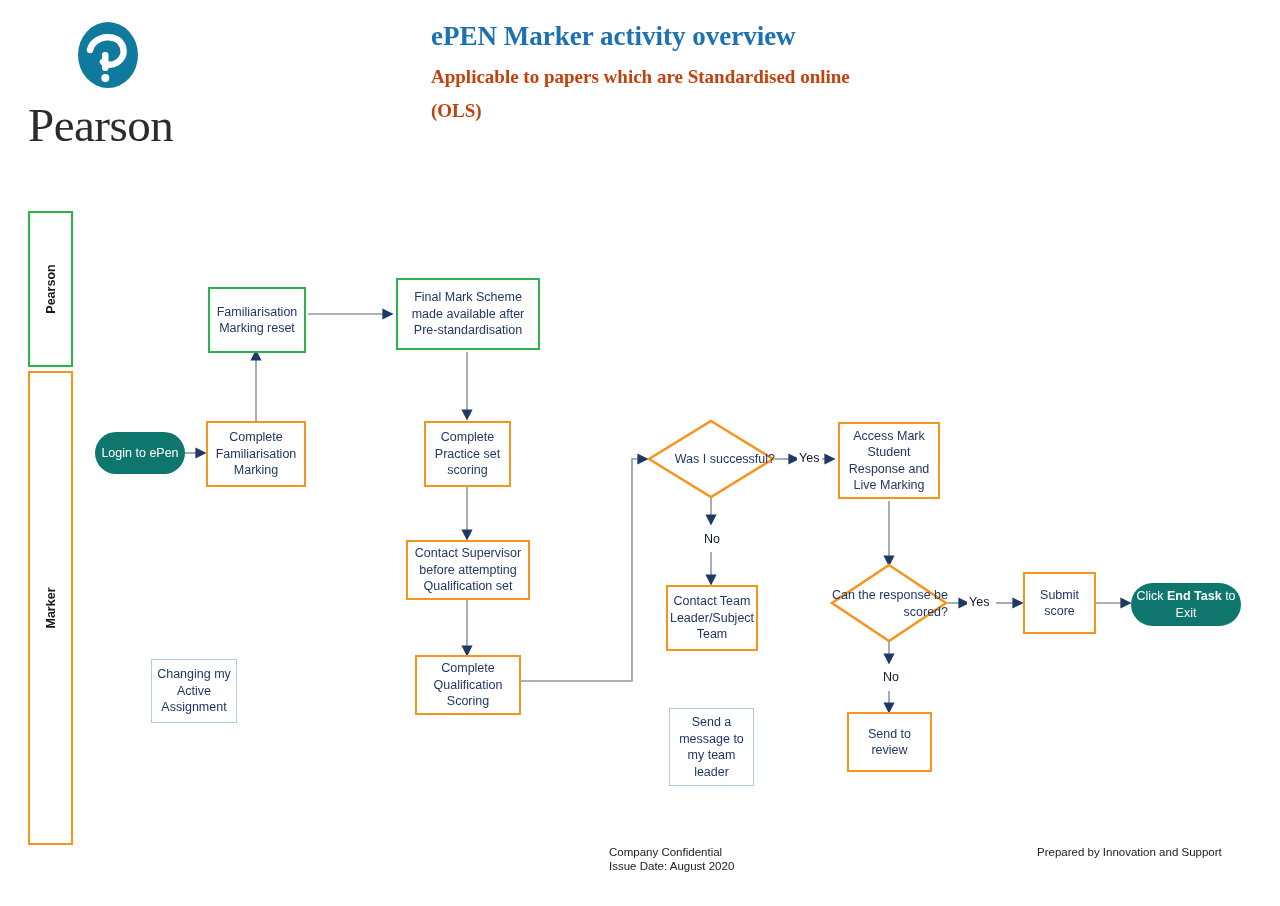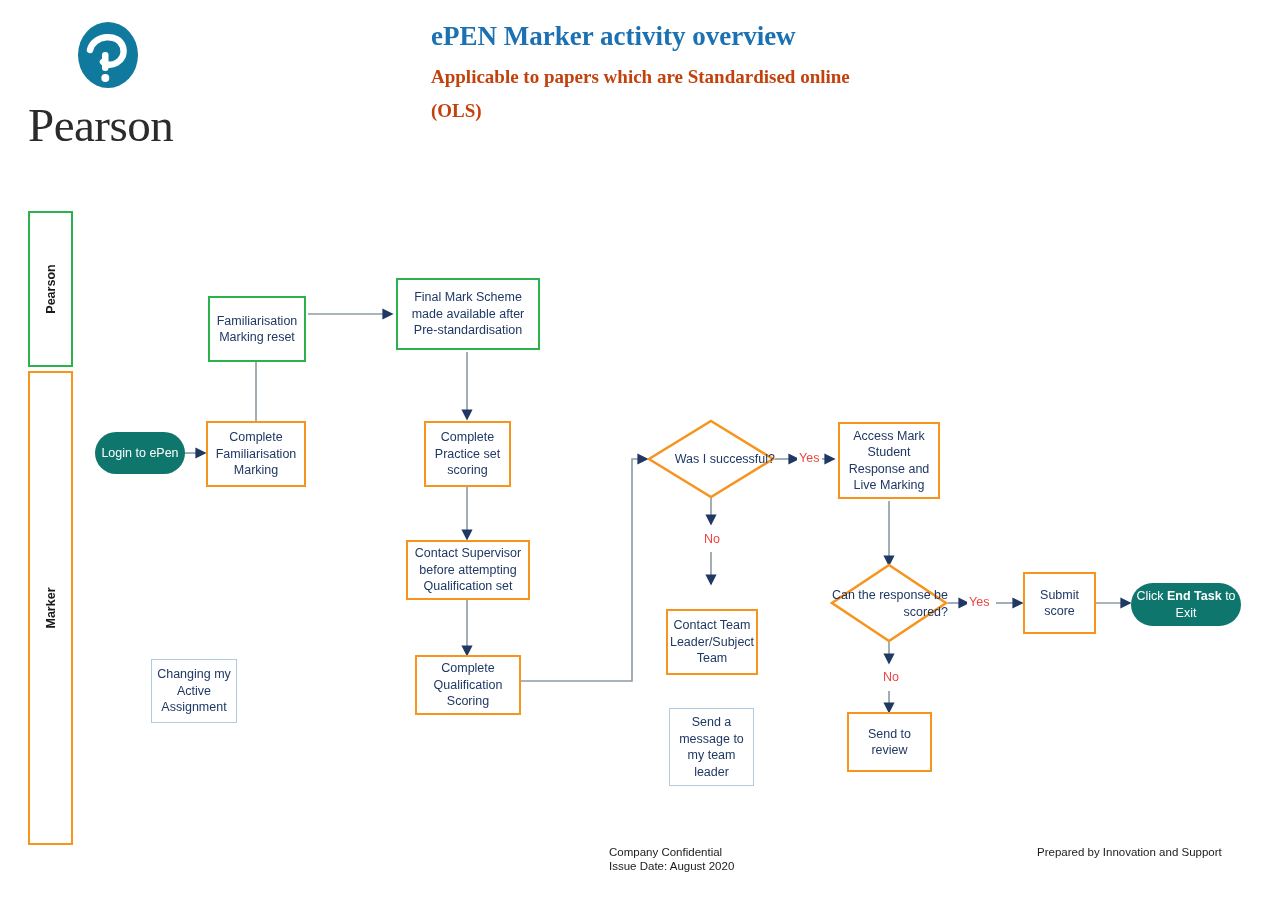--- a/index.html
+++ b/index.html
@@ -146,21 +146,21 @@
   
   #wires {
     position: absolute;
     left: 0; top: 0;
     width: 1280px; height: 906px;
     pointer-events: none;
   }
   .edge-label {
     position: absolute;
     font-size: 12.5px;
-    color: #ef4444;
+    color: #0f172a;
     font-family: "Liberation Sans", sans-serif;
     background: #ffffff;
     padding: 0 2px;
   }
 
   
   .footer-text {
     position: absolute;
     font-size: 11.5px;
     line-height: 14px;
@@ -239,42 +239,42 @@
     </g>
   </svg>
 
   <span class="edge-label" style="left:797px; top:451px;">Yes</span>
   <span class="edge-label" style="left:702px; top:532px;">No</span>
   <span class="edge-label" style="left:967px; top:595px;">Yes</span>
   <span class="edge-label" style="left:881px; top:670px;">No</span>
 
   <div class="node pill" style="left:95px; top:432px; width:90px; height:42px;">Login to ePen</div>
 
-  <div class="node green" style="left:208px; top:296px; width:98px; height:66px;">Familiarisation Marking reset</div>
+  <div class="node green" style="left:208px; top:287px; width:98px; height:66px;">Familiarisation Marking reset</div>
 
   <div class="node green" style="left:396px; top:278px; width:144px; height:72px;">Final Mark Scheme made available after Pre-standardisation</div>
 
   <div class="node orange" style="left:206px; top:421px; width:100px; height:66px;">Complete Familiarisation Marking</div>
 
   <div class="node orange" style="left:424px; top:421px; width:87px; height:66px;">Complete Practice set scoring</div>
 
   <div class="node orange" style="left:406px; top:540px; width:124px; height:60px;">Contact Supervisor before attempting Qualification set</div>
 
   <div class="node orange" style="left:415px; top:655px; width:106px; height:60px;">Complete Qualification Scoring</div>
 
   <div class="node light" style="left:151px; top:659px; width:86px; height:64px;">Changing my Active Assignment</div>
 
   <div class="diamond" style="left:647px; top:419px; width:128px; height:80px;">
     <svg class="shape" viewBox="0 0 128 80" preserveAspectRatio="none" xmlns="http://www.w3.org/2000/svg">
       <polygon points="64,2 126,40 64,78 2,40" fill="#ffffff" stroke="#F7941E" stroke-width="2.5"></polygon>
     </svg>
     <div class="dlabel">Was I successful?</div>
   </div>
 
-  <div class="node orange" style="left:666px; top:585px; width:92px; height:66px;margin-top:24px;">Contact Team Leader/Subject Team</div>
+  <div class="node orange" style="left:666px; top:585px; width:92px; height:66px;">Contact Team Leader/Subject Team</div>
 
   <div class="node light" style="left:669px; top:708px; width:85px; height:78px;">Send a message to my team leader</div>
 
   <div class="node orange" style="left:838px; top:422px; width:102px; height:77px;text-align:center;">Access Mark Student Response and Live Marking</div>
 
   <div class="diamond" style="left:830px; top:563px; width:118px; height:80px;">
     <svg class="shape" viewBox="0 0 118 80" preserveAspectRatio="none" xmlns="http://www.w3.org/2000/svg">
       <polygon points="59,2 116,40 59,78 2,40" fill="#ffffff" stroke="#F7941E" stroke-width="2.5"></polygon>
     </svg>
     <div class="dlabel">Can the response be scored?</div>

